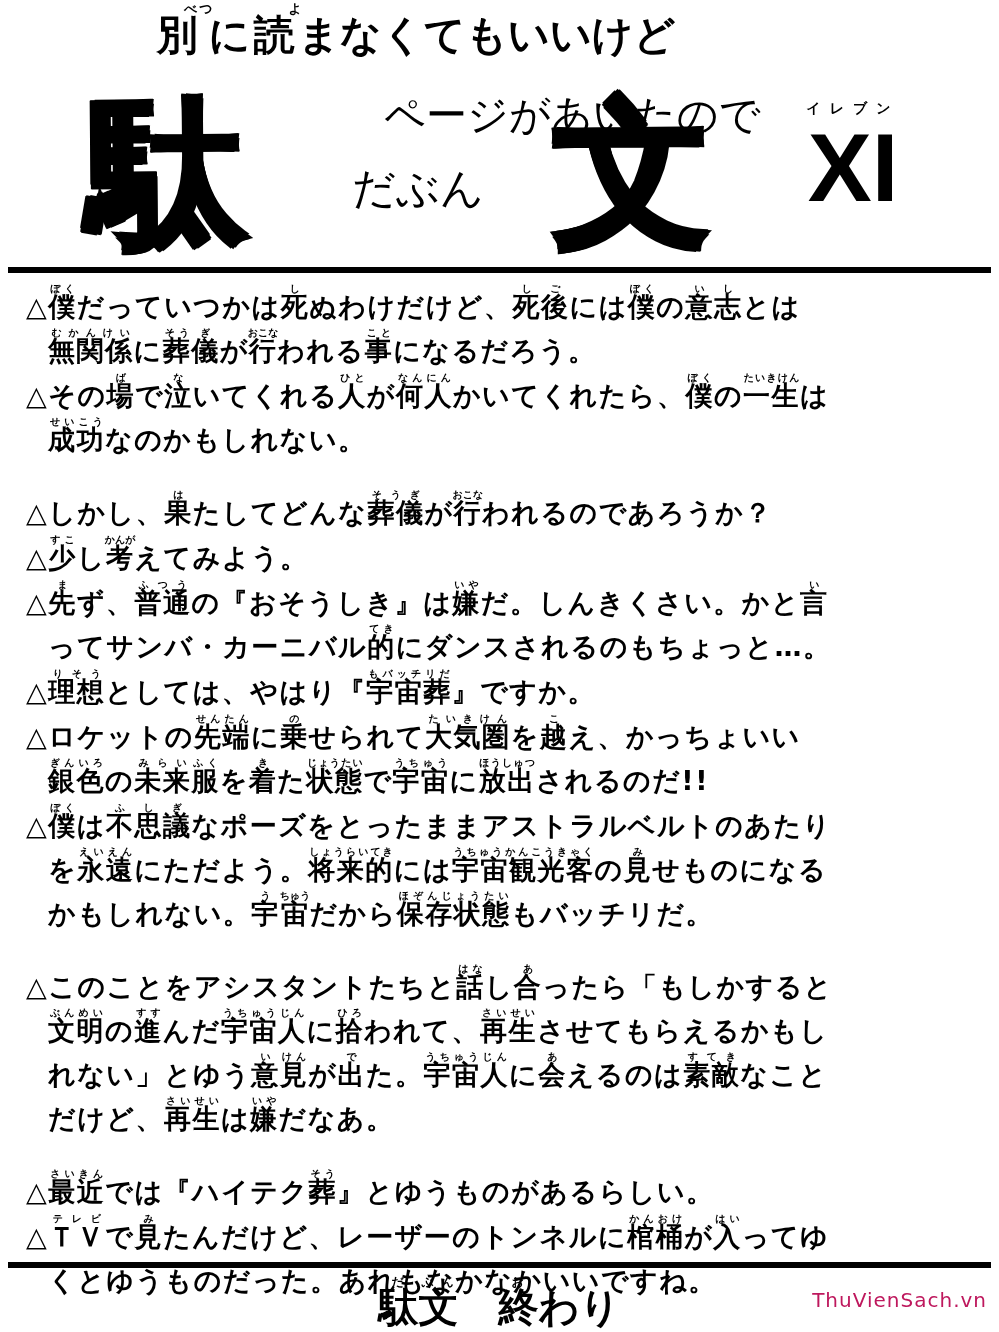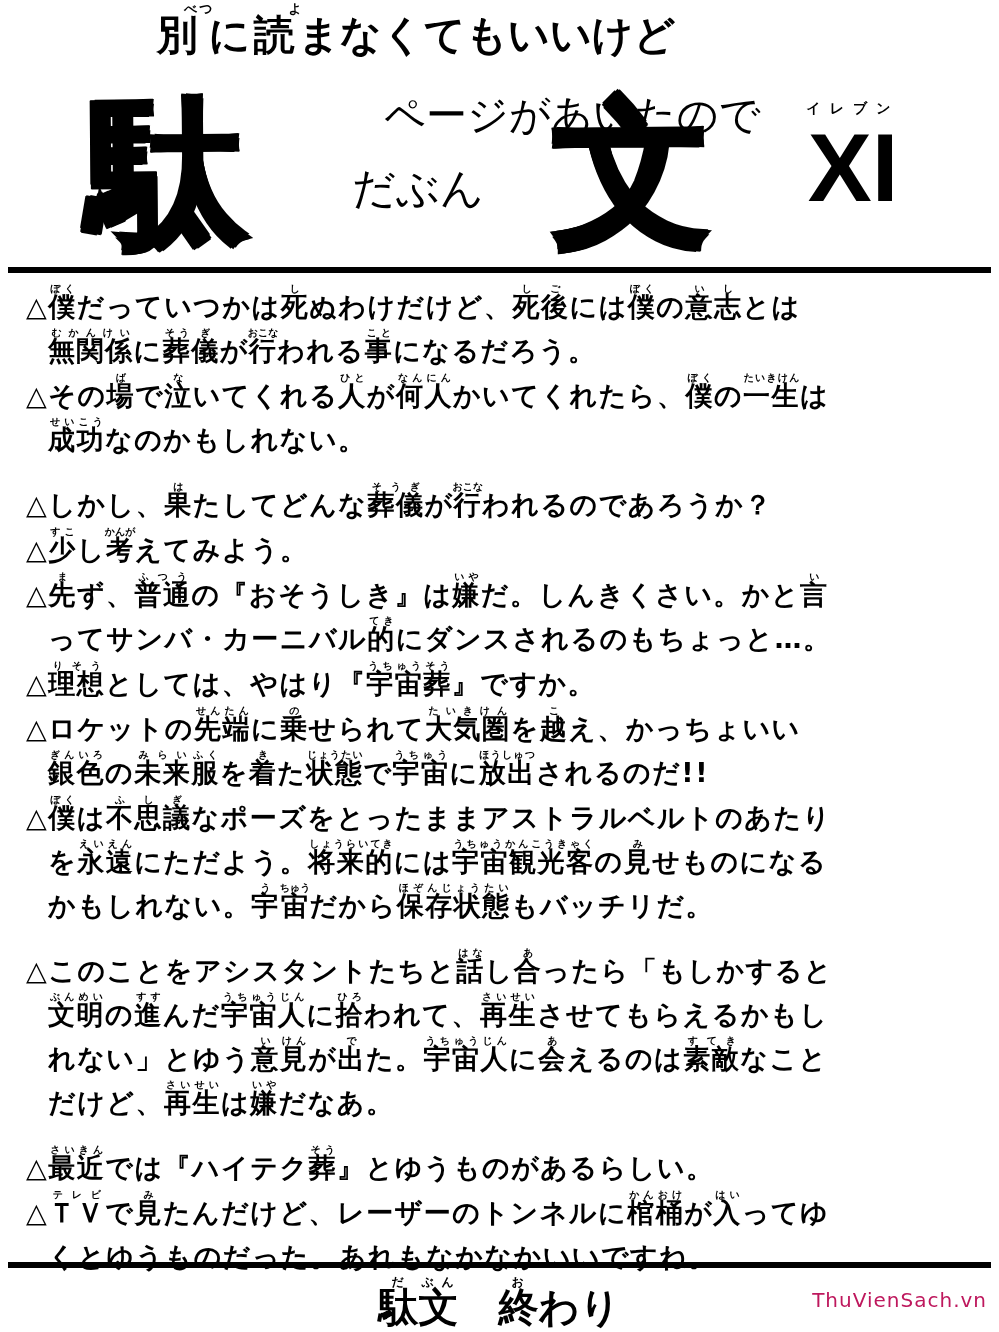--- a/index.html
+++ b/index.html
@@ -35,21 +35,21 @@
   .rule{position:absolute;left:8px;right:8px;height:6px;background:#000;}
   .rule.top{top:267px;}
   .rule.bottom{top:1262px;}
 
   
   .bodytext{
     position:absolute;left:0;top:284px;width:846px;
     font-size:27px;font-weight:bold;letter-spacing:1.5px;line-height:44px;
   }
   .bodytext p{margin:0;padding-left:48px;padding-right:10px;text-indent:-22px;}
-  .bodytext p.gap{margin-top:20px;}
+  .bodytext p.gap{margin-top:28px;}
   ruby{ruby-position:over;}
   rt{font-weight:bold;line-height:1;}
   .bodytext rt{font-size:10px;letter-spacing:0;}
 
   
   .footer-end{position:absolute;left:0;right:0;top:1276px;text-align:center;
     font-size:40px;font-weight:bold;white-space:nowrap;}
   .footer-end rt{font-size:12px;letter-spacing:2px;}
   .watermark{position:absolute;right:12px;top:1288px;font-size:20px;font-weight:normal;
     color:#be185d;letter-spacing:1px;white-space:nowrap;}
@@ -71,21 +71,21 @@
   </div>
 
   <div class="rule top"></div>
 
   <div class="bodytext">
       <p>△<ruby>僕<rt>ぼく</rt></ruby>だっていつかは<ruby>死<rt>し</rt></ruby>ぬわけだけど、<ruby>死後<rt>しご</rt></ruby>には<ruby>僕<rt>ぼく</rt></ruby>の<ruby>意志<rt>いし</rt></ruby>とは<ruby>無関係<rt>むかんけい</rt></ruby>に<ruby>葬<rt>そう</rt></ruby><ruby>儀<rt>ぎ</rt></ruby>が<ruby>行<rt>おこな</rt></ruby>われる<ruby>事<rt>こと</rt></ruby>になるだろう。</p>
       <p>△その<ruby>場<rt>ば</rt></ruby>で<ruby>泣<rt>な</rt></ruby>いてくれる<ruby>人<rt>ひと</rt></ruby>が<ruby>何人<rt>なんにん</rt></ruby>かいてくれたら、<ruby>僕<rt>ぼく</rt></ruby>の<ruby>一生<rt>たいきけん</rt></ruby>は<ruby>成功<rt>せいこう</rt></ruby>なのかもしれない。</p>
       <p class="gap">△しかし、<ruby>果<rt>は</rt></ruby>たしてどんな<ruby>葬儀<rt>そうぎ</rt></ruby>が<ruby>行<rt>おこな</rt></ruby>われるのであろうか？</p>
       <p>△<ruby>少<rt>すこ</rt></ruby>し<ruby>考<rt>かんが</rt></ruby>えてみよう。</p>
       <p>△<ruby>先<rt>ま</rt></ruby>ず、<ruby>普通<rt>ふつう</rt></ruby>の『おそうしき』は<ruby>嫌<rt>いや</rt></ruby>だ。しんきくさい。かと<ruby>言<rt>い</rt></ruby>ってサンバ・カーニバル<ruby>的<rt>てき</rt></ruby>にダンスされるのもちょっと…。</p>
-      <p>△<ruby>理想<rt>りそう</rt></ruby>としては、やはり『<ruby>宇宙葬<rt>うちゅうそう</rt></ruby>』ですか。</p>
+      <p>△<ruby>理想<rt>りそう</rt></ruby>としては、やはり『<ruby>宇宙葬<rt>もバッチリだ</rt></ruby>』ですか。</p>
       <p>△ロケットの<ruby>先端<rt>せんたん</rt></ruby>に<ruby>乗<rt>の</rt></ruby>せられて<ruby>大気圏<rt>たいきけん</rt></ruby>を<ruby>越<rt>こ</rt></ruby>え、かっちょいい<ruby>銀色<rt>ぎんいろ</rt></ruby>の<ruby>未来<rt>みらい</rt></ruby><ruby>服<rt>ふく</rt></ruby>を<ruby>着<rt>き</rt></ruby>た<ruby>状態<rt>じょうたい</rt></ruby>で<ruby>宇宙<rt>うちゅう</rt></ruby>に<ruby>放出<rt>ほうしゅつ</rt></ruby>されるのだ!!</p>
       <p>△<ruby>僕<rt>ぼく</rt></ruby>は<ruby>不思議<rt>ふしぎ</rt></ruby>なポーズをとったままアストラルベルトのあたりを<ruby>永遠<rt>えいえん</rt></ruby>にただよう。<ruby>将来的<rt>しょうらいてき</rt></ruby>には<ruby>宇宙観光客<rt>うちゅうかんこうきゃく</rt></ruby>の<ruby>見<rt>み</rt></ruby>せものになるかもしれない。<ruby>宇<rt>う</rt></ruby><ruby>宙<rt>ちゅう</rt></ruby>だから<ruby>保存状態<rt>ほぞんじょうたい</rt></ruby>もバッチリだ。</p>
       <p class="gap">△このことをアシスタントたちと<ruby>話<rt>はな</rt></ruby>し<ruby>合<rt>あ</rt></ruby>ったら「もしかすると<ruby>文明<rt>ぶんめい</rt></ruby>の<ruby>進<rt>すす</rt></ruby>んだ<ruby>宇宙人<rt>うちゅうじん</rt></ruby>に<ruby>拾<rt>ひろ</rt></ruby>われて、<ruby>再生<rt>さいせい</rt></ruby>させてもらえるかもしれない」とゆう<ruby>意<rt>い</rt></ruby><ruby>見<rt>けん</rt></ruby>が<ruby>出<rt>で</rt></ruby>た。<ruby>宇宙人<rt>うちゅうじん</rt></ruby>に<ruby>会<rt>あ</rt></ruby>えるのは<ruby>素敵<rt>すてき</rt></ruby>なことだけど、<ruby>再生<rt>さいせい</rt></ruby>は<ruby>嫌<rt>いや</rt></ruby>だなあ。</p>
       <p class="gap">△<ruby>最近<rt>さいきん</rt></ruby>では『ハイテク<ruby>葬<rt>そう</rt></ruby>』とゆうものがあるらしい。</p>
       <p>△<ruby>ＴＶ<rt>テレビ</rt></ruby>で<ruby>見<rt>み</rt></ruby>たんだけど、レーザーのトンネルに<ruby>棺桶<rt>かんおけ</rt></ruby>が<ruby>入<rt>はい</rt></ruby>ってゆくとゆうものだった。あれもなかなかいいですね。</p>
     </div>
 
   <div class="rule bottom"></div>
 
   <div class="footer-end"><ruby>駄<rt>だ</rt></ruby><ruby>文<rt>ぶん</rt></ruby>　<ruby>終<rt>お</rt></ruby>わり</div>

